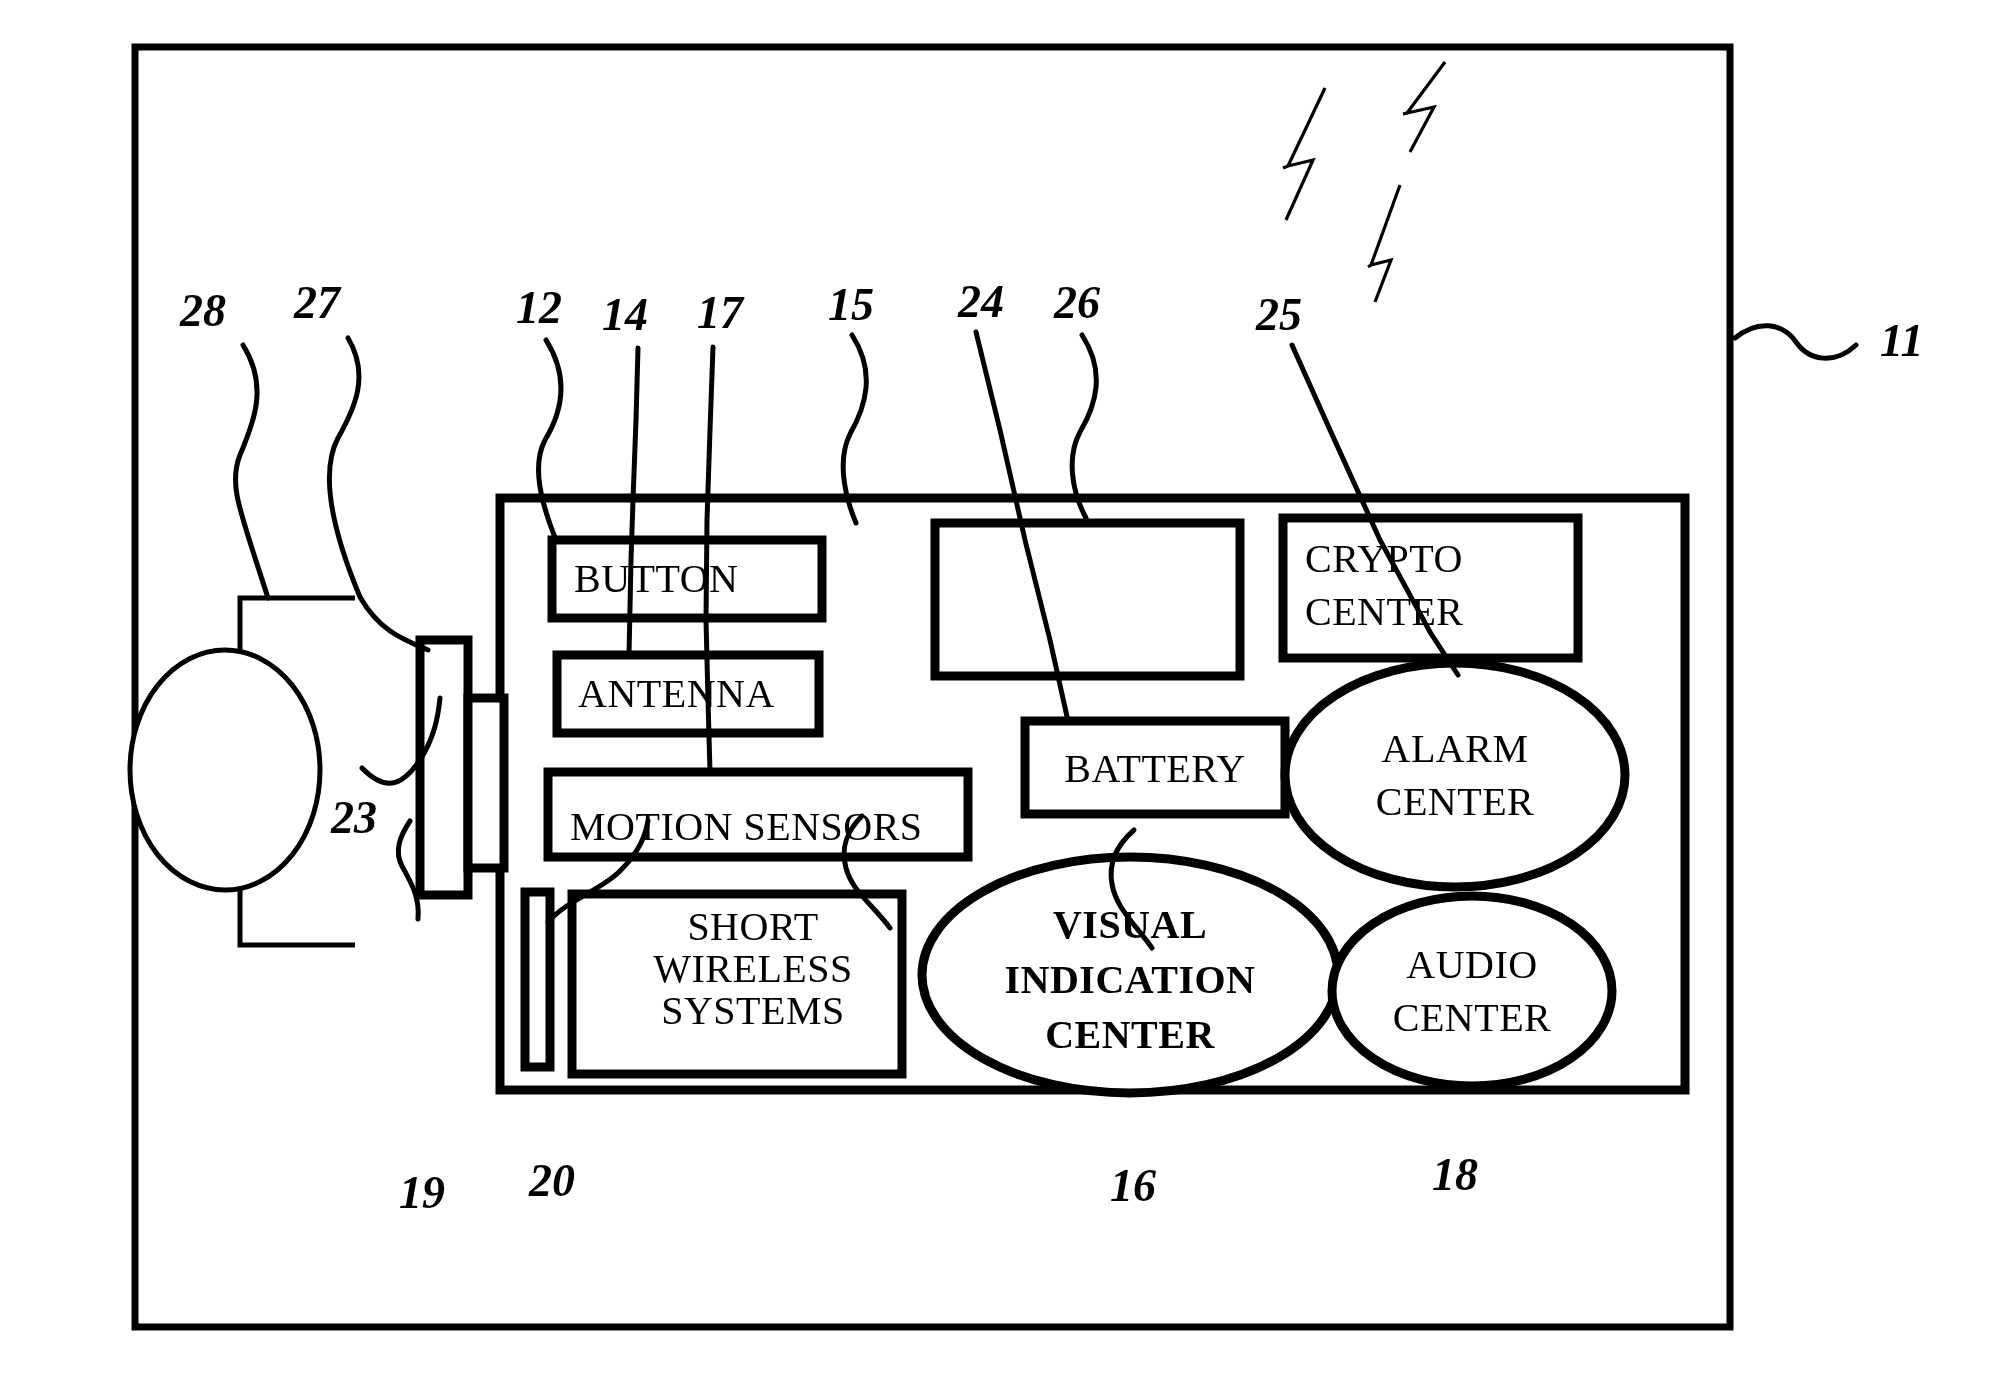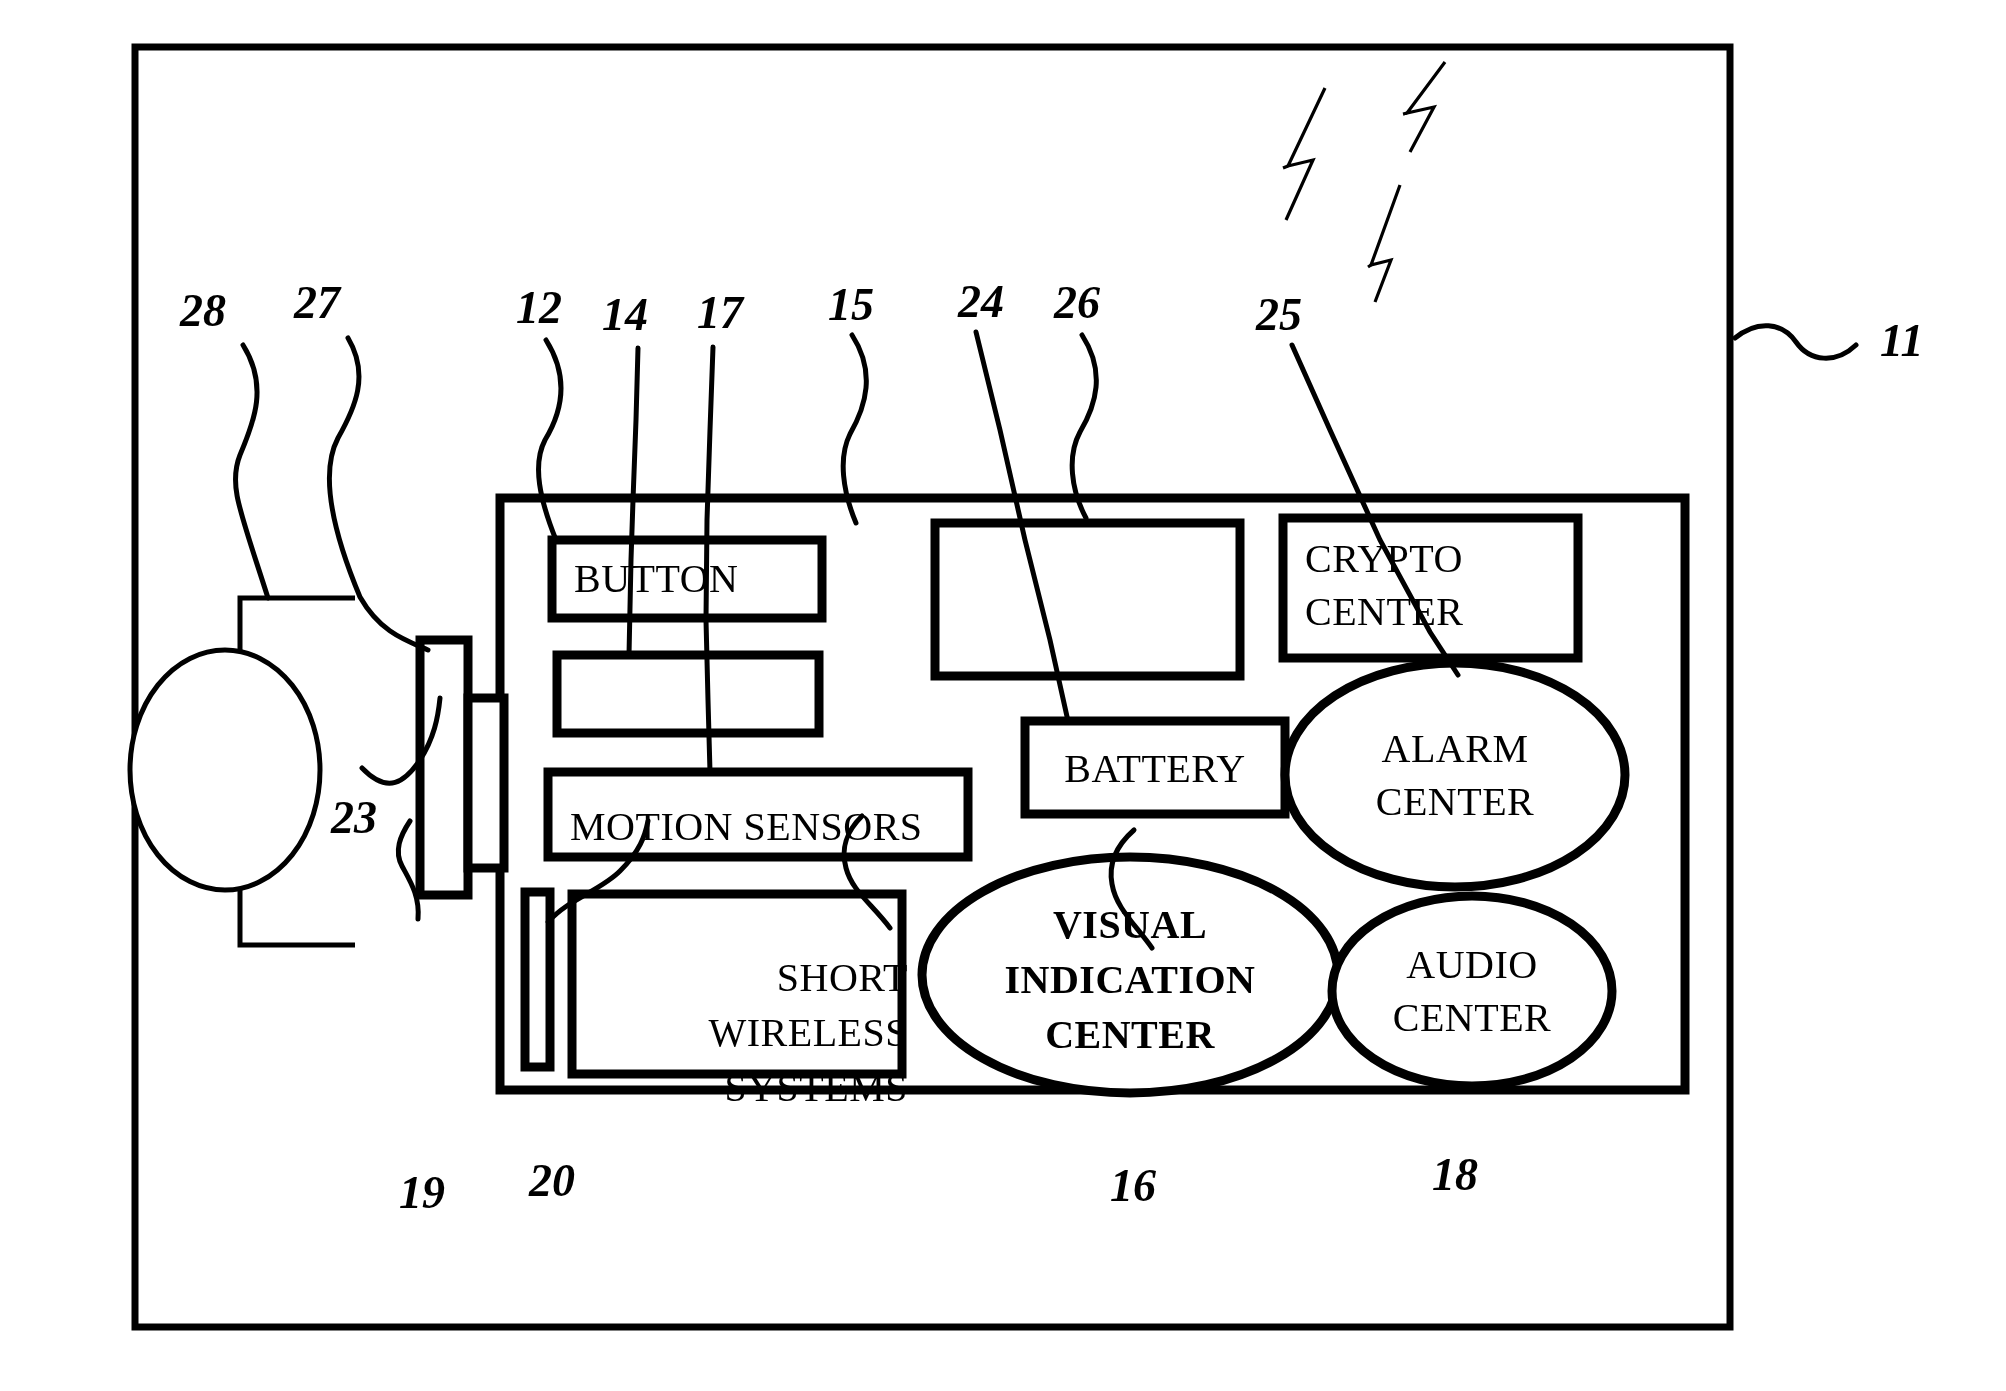--- a/index.html
+++ b/index.html
@@ -126,24 +126,25 @@
       <path d="M548,876 C570,852 600,845 620,825 C640,805 645,790 648,775" transform="translate(0,46)"></path>
 
       <path d="M890,882 C872,858 852,845 846,822 C840,800 848,784 862,770" transform="translate(0,46)"></path>
 
       <path d="M1152,902 C1135,878 1116,862 1112,838 C1108,816 1118,798 1134,784" transform="translate(0,46)"></path>
     </g>
   </svg>
 
   <div class="blk-label" style="left:574px; top:555px; width:240px; text-align:left;">BUTTON</div>
 
+  <div class="blk-label" style="left:578px; top:670px; width:240px; text-align:left;">ANTENNA</div>
 
   <div class="blk-label" style="left:570px; top:803px; width:400px; text-align:left;">MOTION SENSORS</div>
 
-  <div class="blk-label" style="left:598px; top:906px; width:310px; text-align:right; line-height:55px;margin-top:44px;">SHORT
+  <div class="blk-label" style="left:598px; top:906px; width:310px; text-align:center; line-height:42px;">SHORT
 WIRELESS
 SYSTEMS</div>
 
 
   <div class="blk-label" style="left:1305px; top:532px; width:280px; text-align:left; line-height:53px;">CRYPTO
 CENTER</div>
 
   <div class="blk-label" style="left:1025px; top:745px; width:260px; text-align:center;">BATTERY</div>
 
   <div class="blk-label" style="left:1305px; top:722px; width:300px; text-align:center; line-height:53px;">ALARM

